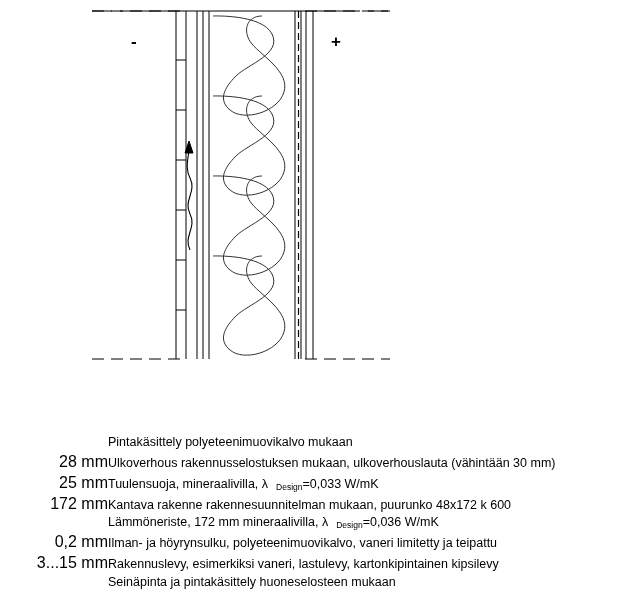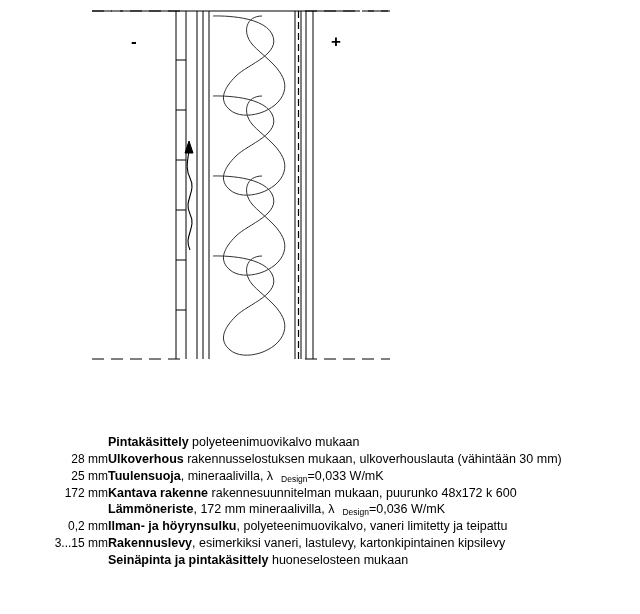--- a/index.html
+++ b/index.html
@@ -52,27 +52,27 @@
   }
   table.legend-table td {
     padding: 0;
     vertical-align: baseline;
     white-space: nowrap;
   }
   td.thickness {
     width: 108px;
     text-align: right;
     padding-right: 6px;
-    font-size: 12px;
+    font-size: 16px;
   }
   td.desc {
     padding-left: 0;
   }
   .term {
-    font-weight: bold;
+    font-weight: normal;
   }
   sub {
     font-size: 8.5px;
     vertical-align: baseline;
     position: relative;
     top: 2px;
     padding-left: 8px;
   }
 </style>
 </head>

